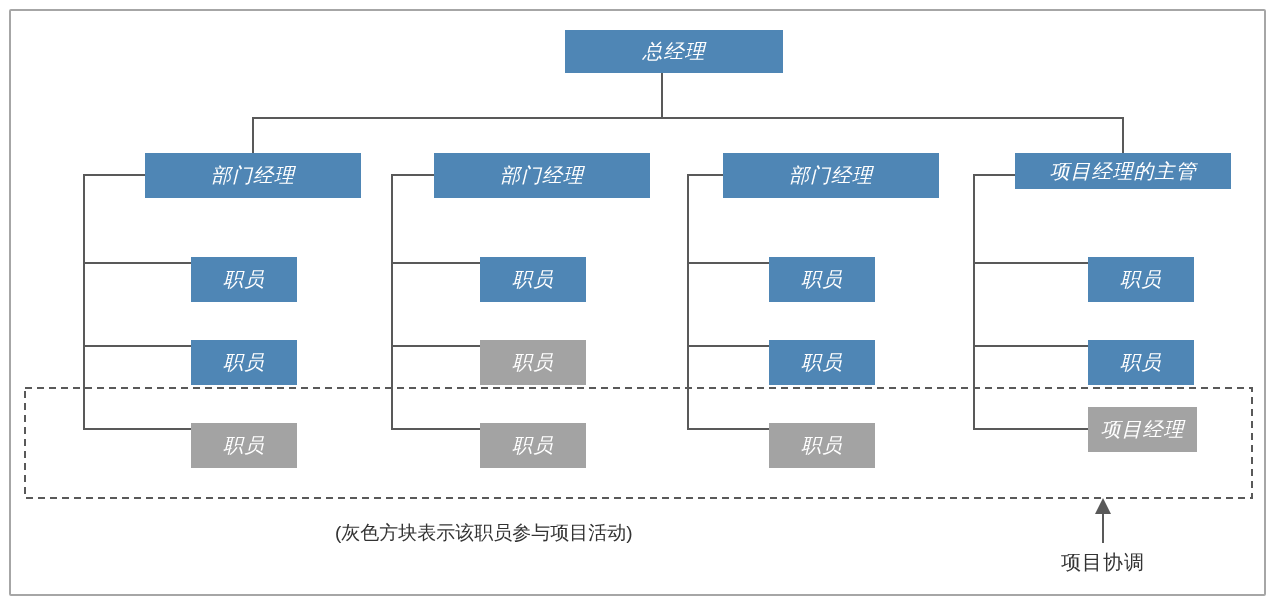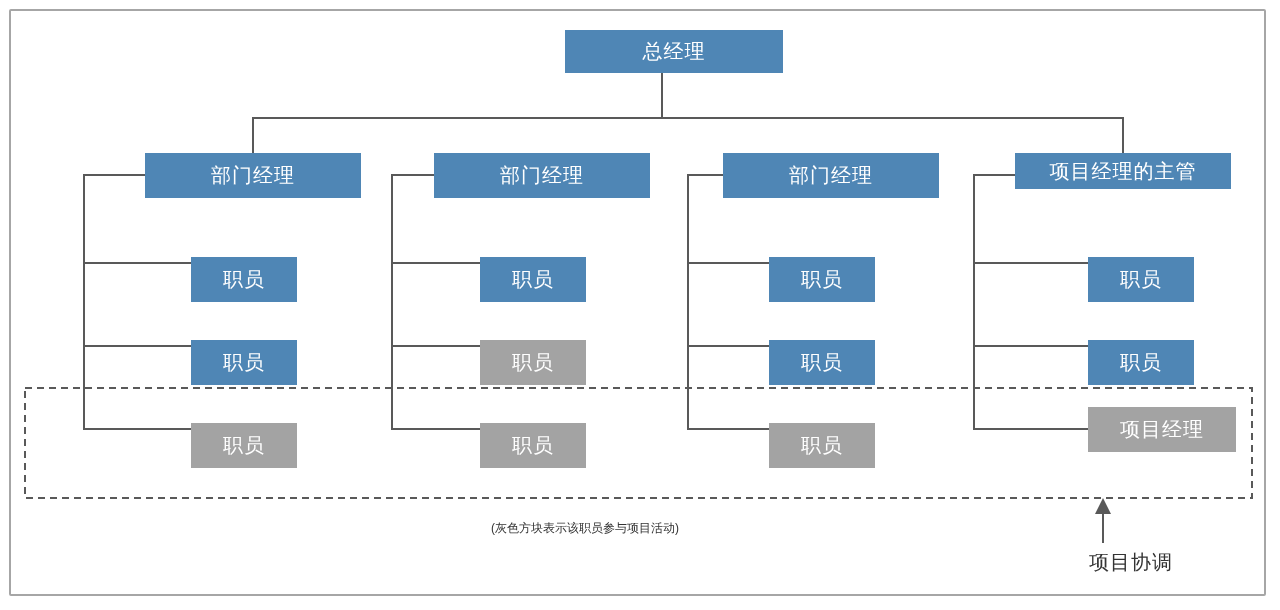--- a/index.html
+++ b/index.html
@@ -12,42 +12,42 @@
     border:2px solid var(--c-border,#a6a6a6);border-radius:2px;box-sizing:border-box;
   }
   svg.wires{position:absolute;left:0;top:0;width:1280px;height:610px;}
   svg.wires path.wire{fill:none;stroke:var(--c-line,#595959);stroke-width:2;}
   svg.wires rect.dashed{fill:none;stroke:var(--c-line,#595959);stroke-width:2;stroke-dasharray:7 5;}
   svg.wires line.arrow-shaft{stroke:var(--c-line,#595959);stroke-width:2;}
   svg.wires polygon.arrow-head{fill:var(--c-line,#595959);}
   .node{
     position:absolute;display:flex;align-items:center;justify-content:center;
     color:var(--c-text-light,#ffffff);font-size:20px;letter-spacing:1px;
-    box-sizing:border-box;white-space:nowrap;
+    box-sizing:border-box;white-space:nowrap;font-style:italic;
   }
   .node.blue{background:var(--c-blue,#4f86b5);}
   .node.gray{background:var(--c-gray,#a3a3a3);}
   .caption{
-    position:absolute;left:345px;top:520px;width:480px;text-align:center;
-    color:var(--c-text-dark,#333333);font-size:12px;
+    position:absolute;left:335px;top:520px;width:480px;text-align:left;
+    color:var(--c-text-dark,#333333);font-size:19px;
   }
   .coord-label{
-    position:absolute;left:1033px;top:549px;width:140px;text-align:right;
+    position:absolute;left:1033px;top:549px;width:140px;text-align:center;
     color:var(--c-text-dark,#333333);font-size:20px;font-weight:500;letter-spacing:1px;
   }
   
   .n-root{left:565px;top:30px;width:218px;height:43px;}
   .n-m1{left:145px;top:153px;width:216px;height:45px;}
   .n-m2{left:434px;top:153px;width:216px;height:45px;}
   .n-m3{left:723px;top:153px;width:216px;height:45px;}
   .n-m4{left:1015px;top:153px;width:216px;height:36px;}
   .r1{top:241px;} .r2{top:324px;} .r3{top:407px;}
   .s{width:106px;height:45px;margin-top:16px;}
   .c1{left:191px;} .c2{left:480px;} .c3{left:769px;} .c4{left:1088px;}
-  .n-pm{left:1088px;top:407px;width:148px;height:45px;}
+  .n-pm{left:1088px;top:407px;width:109px;height:45px;}
 </style>
 </head>
 <body>
 
 <div class="stage">
 
   <div class="frame"></div>
 
   <svg class="wires" viewBox="0 0 1280 610">
 

